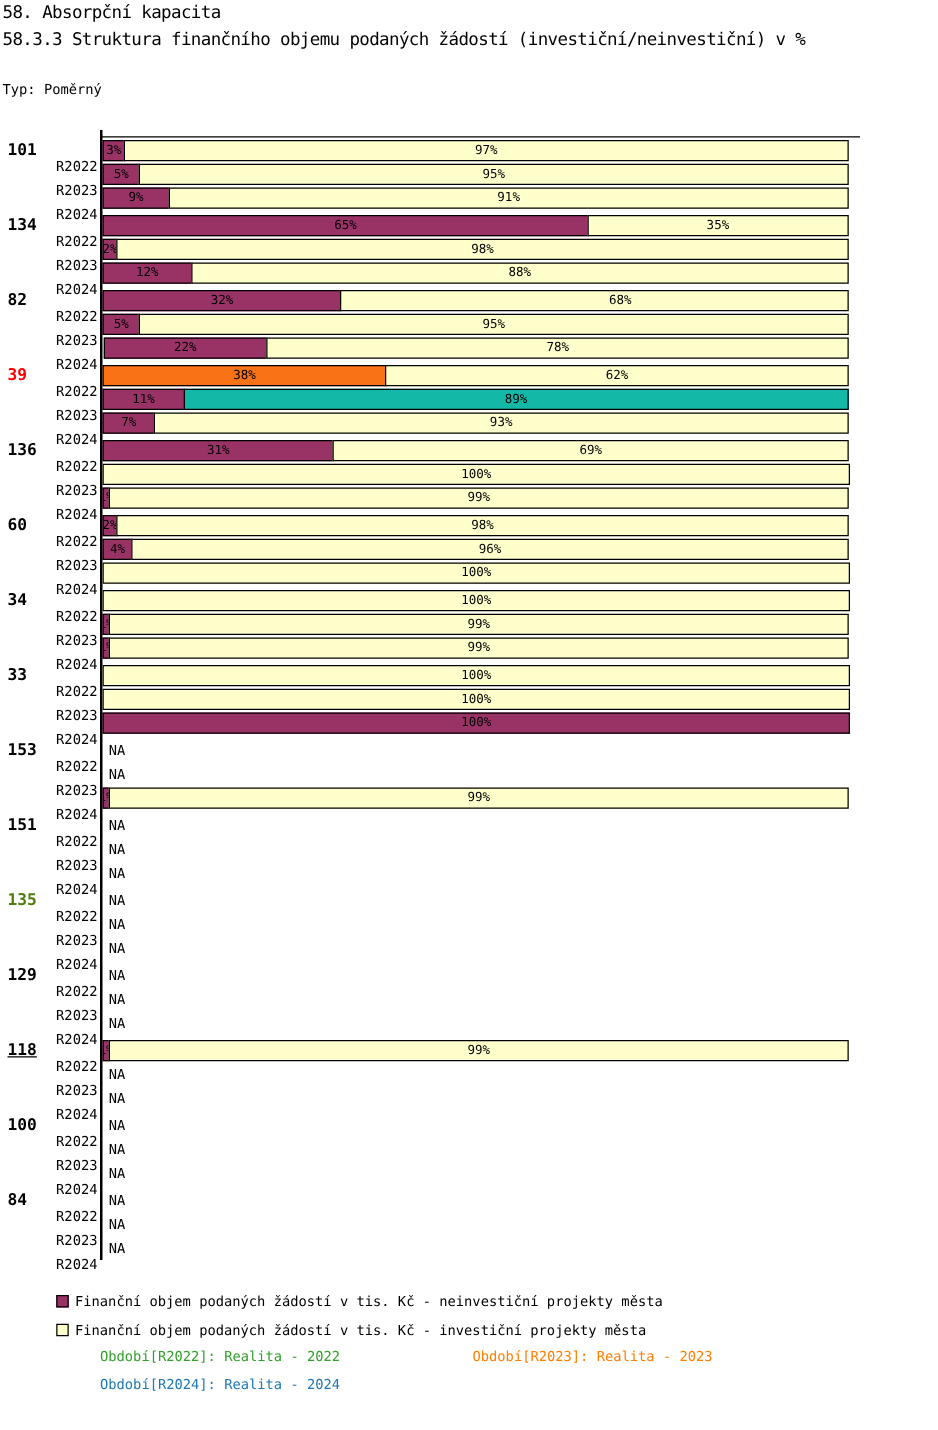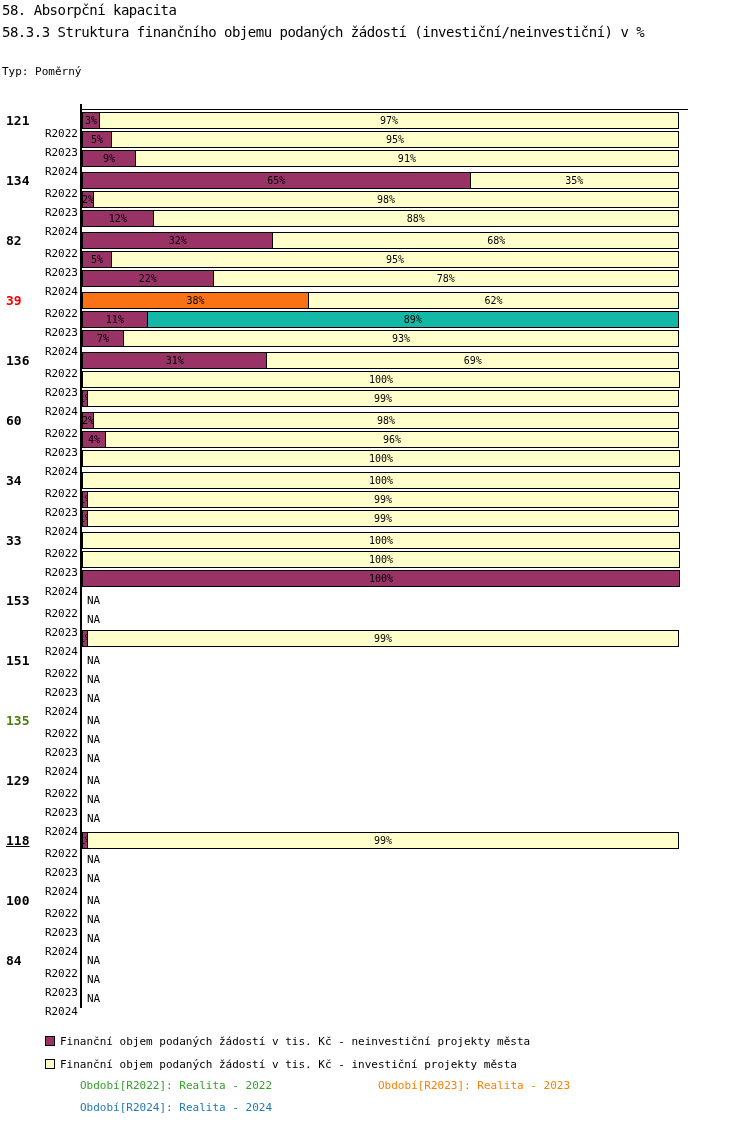--- a/index.html
+++ b/index.html
@@ -33,21 +33,21 @@
 
 <div id="canvas">
   <div id="title1" class="title">58. Absorpční kapacita</div>
   <div id="title2" class="title">58.3.3 Struktura finančního objemu podaných žádostí (investiční/neinvestiční) v %</div>
   <div id="type-label">Typ: Poměrný</div>
 
   <div id="axis-v"></div>
   <div id="axis-top"></div>
 
   <div id="chart-area">
-      <div class="group-label" style="top: 112px; color: rgb(0, 0, 0);">121</div>
+      <div class="group-label" style="top: 112px; color: rgb(0, 0, 0);">101</div>
       <div class="period-label" style="top: 112px;">R2022</div>
       <div class="bar" style="top: 112px;">
         <div class="seg" style="width: 3%; background: rgb(153, 51, 102);">3%</div>
         <div class="seg" style="width: 97%; background: rgb(255, 255, 204);">97%</div>
       </div>
       <div class="period-label" style="top: 131px;">R2023</div>
       <div class="bar" style="top: 131px;">
         <div class="seg" style="width: 5%; background: rgb(153, 51, 102);">5%</div>
         <div class="seg" style="width: 95%; background: rgb(255, 255, 204);">95%</div>
       </div>
@@ -77,21 +77,21 @@
       <div class="bar" style="top: 232px;">
         <div class="seg" style="width: 32%; background: rgb(153, 51, 102);">32%</div>
         <div class="seg" style="width: 68%; background: rgb(255, 255, 204); padding-left: 41px;">68%</div>
       </div>
       <div class="period-label" style="top: 251px;">R2023</div>
       <div class="bar" style="top: 251px;">
         <div class="seg" style="width: 5%; background: rgb(153, 51, 102);">5%</div>
         <div class="seg" style="width: 95%; background: rgb(255, 255, 204);">95%</div>
       </div>
       <div class="period-label" style="top: 270px;">R2024</div>
-      <div class="bar" style="top: 270px;">
+      <div class="bar" style="top: 270px; justify-content: center;">
         <div class="seg" style="width: 22%; background: rgb(153, 51, 102);">22%</div>
         <div class="seg" style="width: 78%; background: rgb(255, 255, 204);">78%</div>
       </div>
       <div class="group-label" style="top: 292px; color: rgb(255, 0, 0);">39</div>
       <div class="period-label" style="top: 292px;">R2022</div>
       <div class="bar" style="top: 292px;">
         <div class="seg" style="width: 38%; background: #f97316;">38%</div>
         <div class="seg" style="width: 62%; background: rgb(255, 255, 204);">62%</div>
       </div>
       <div class="period-label" style="top: 311px;">R2023</div>

